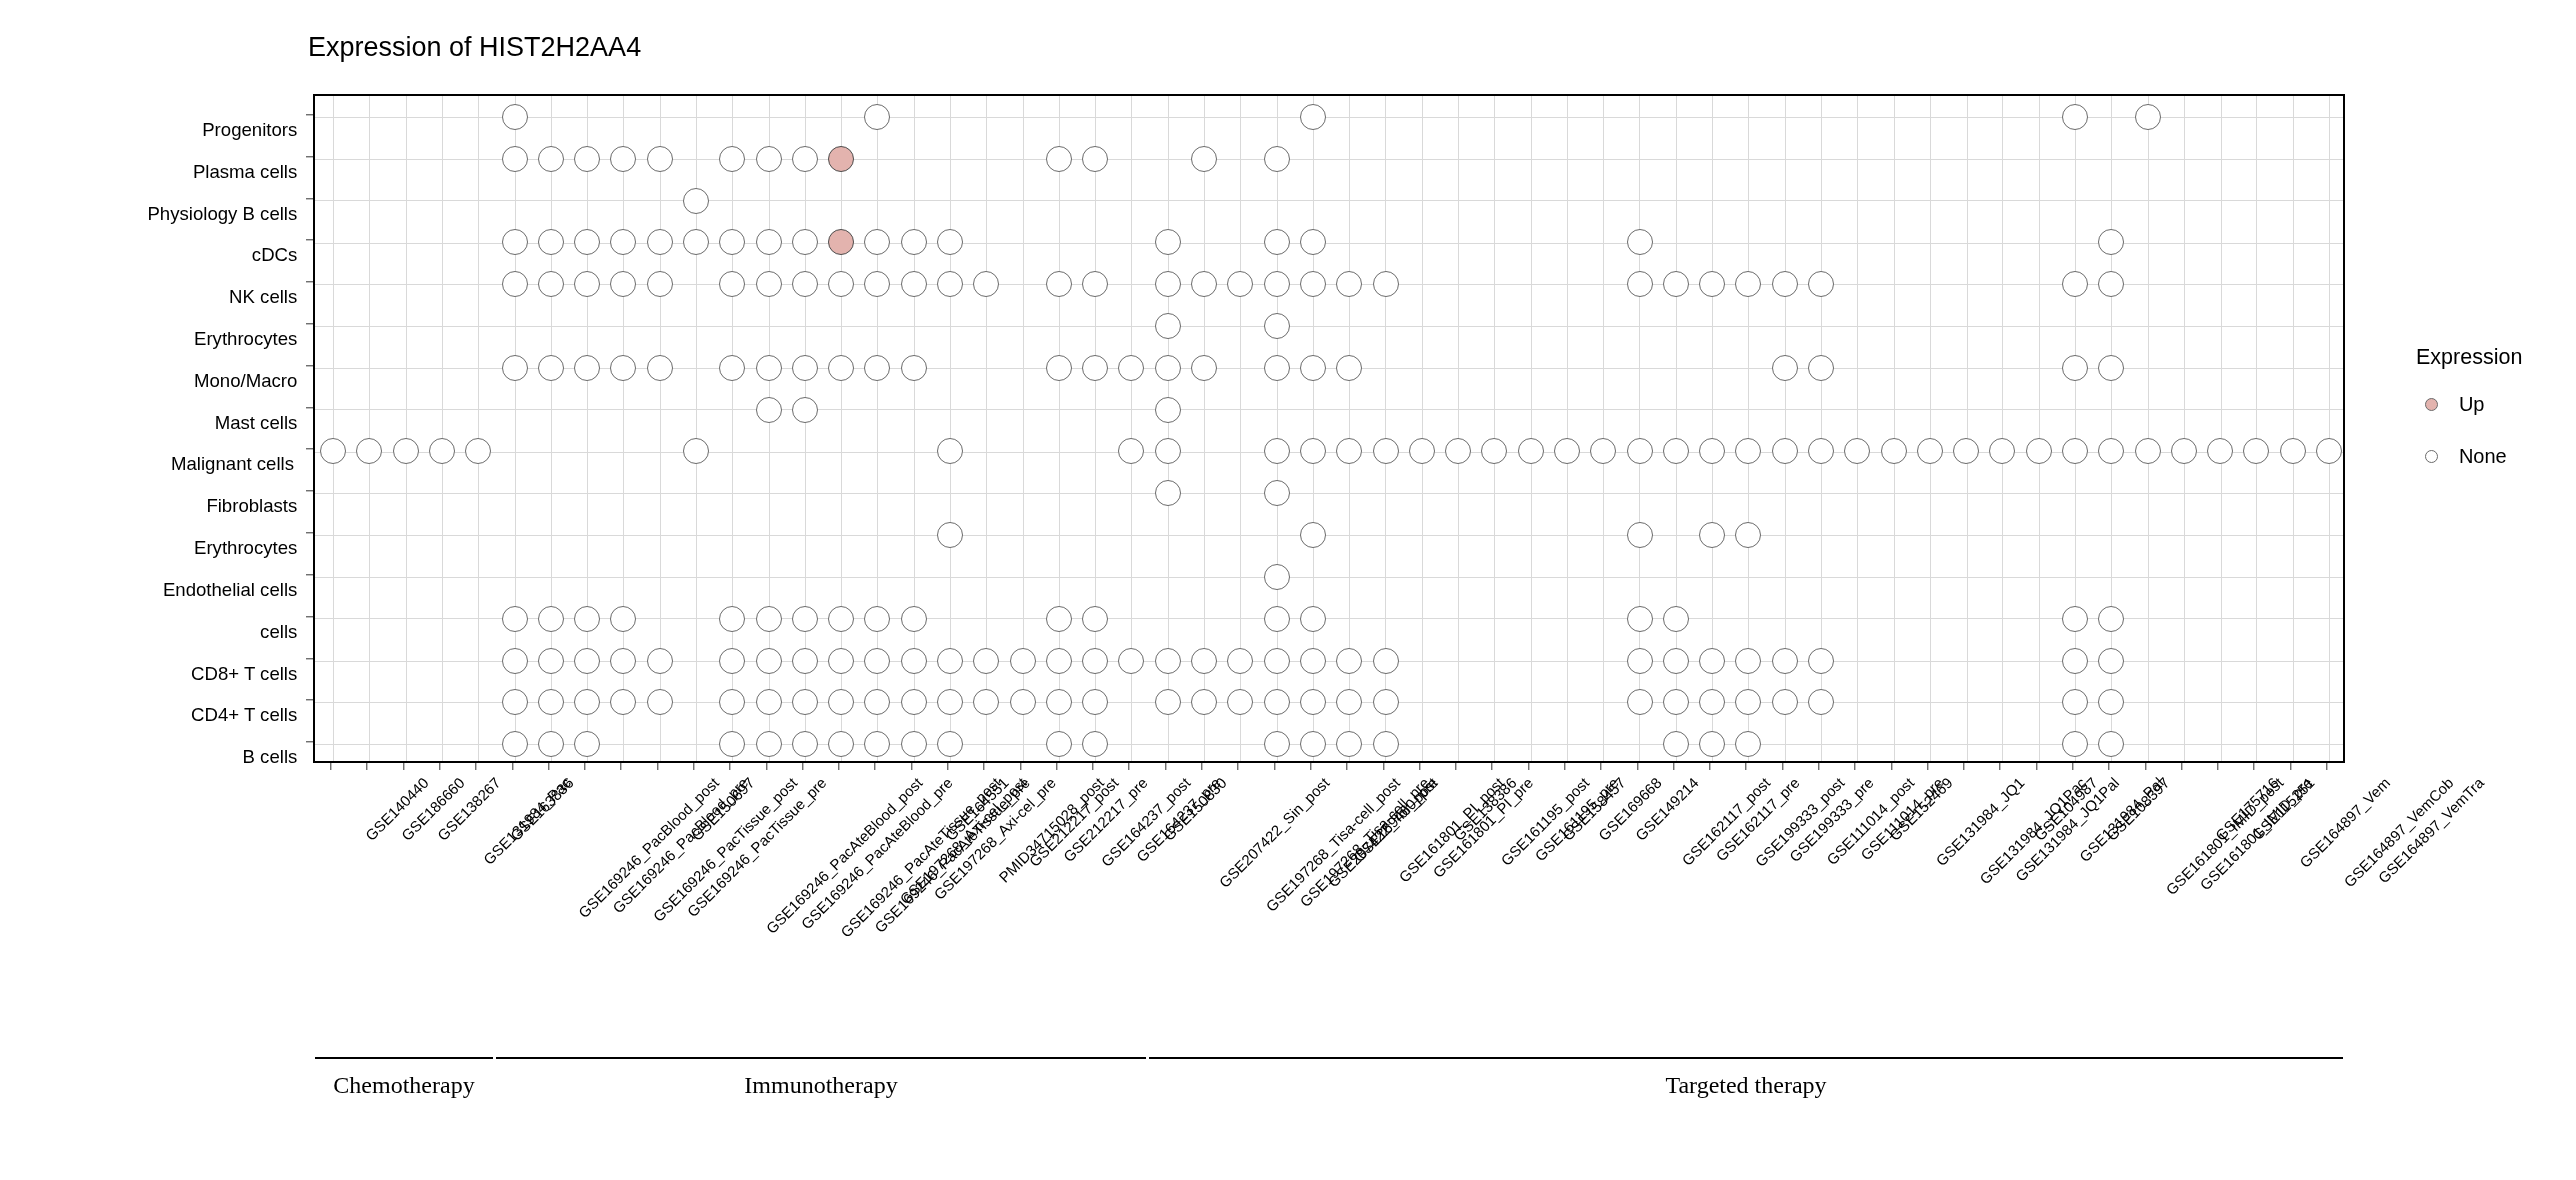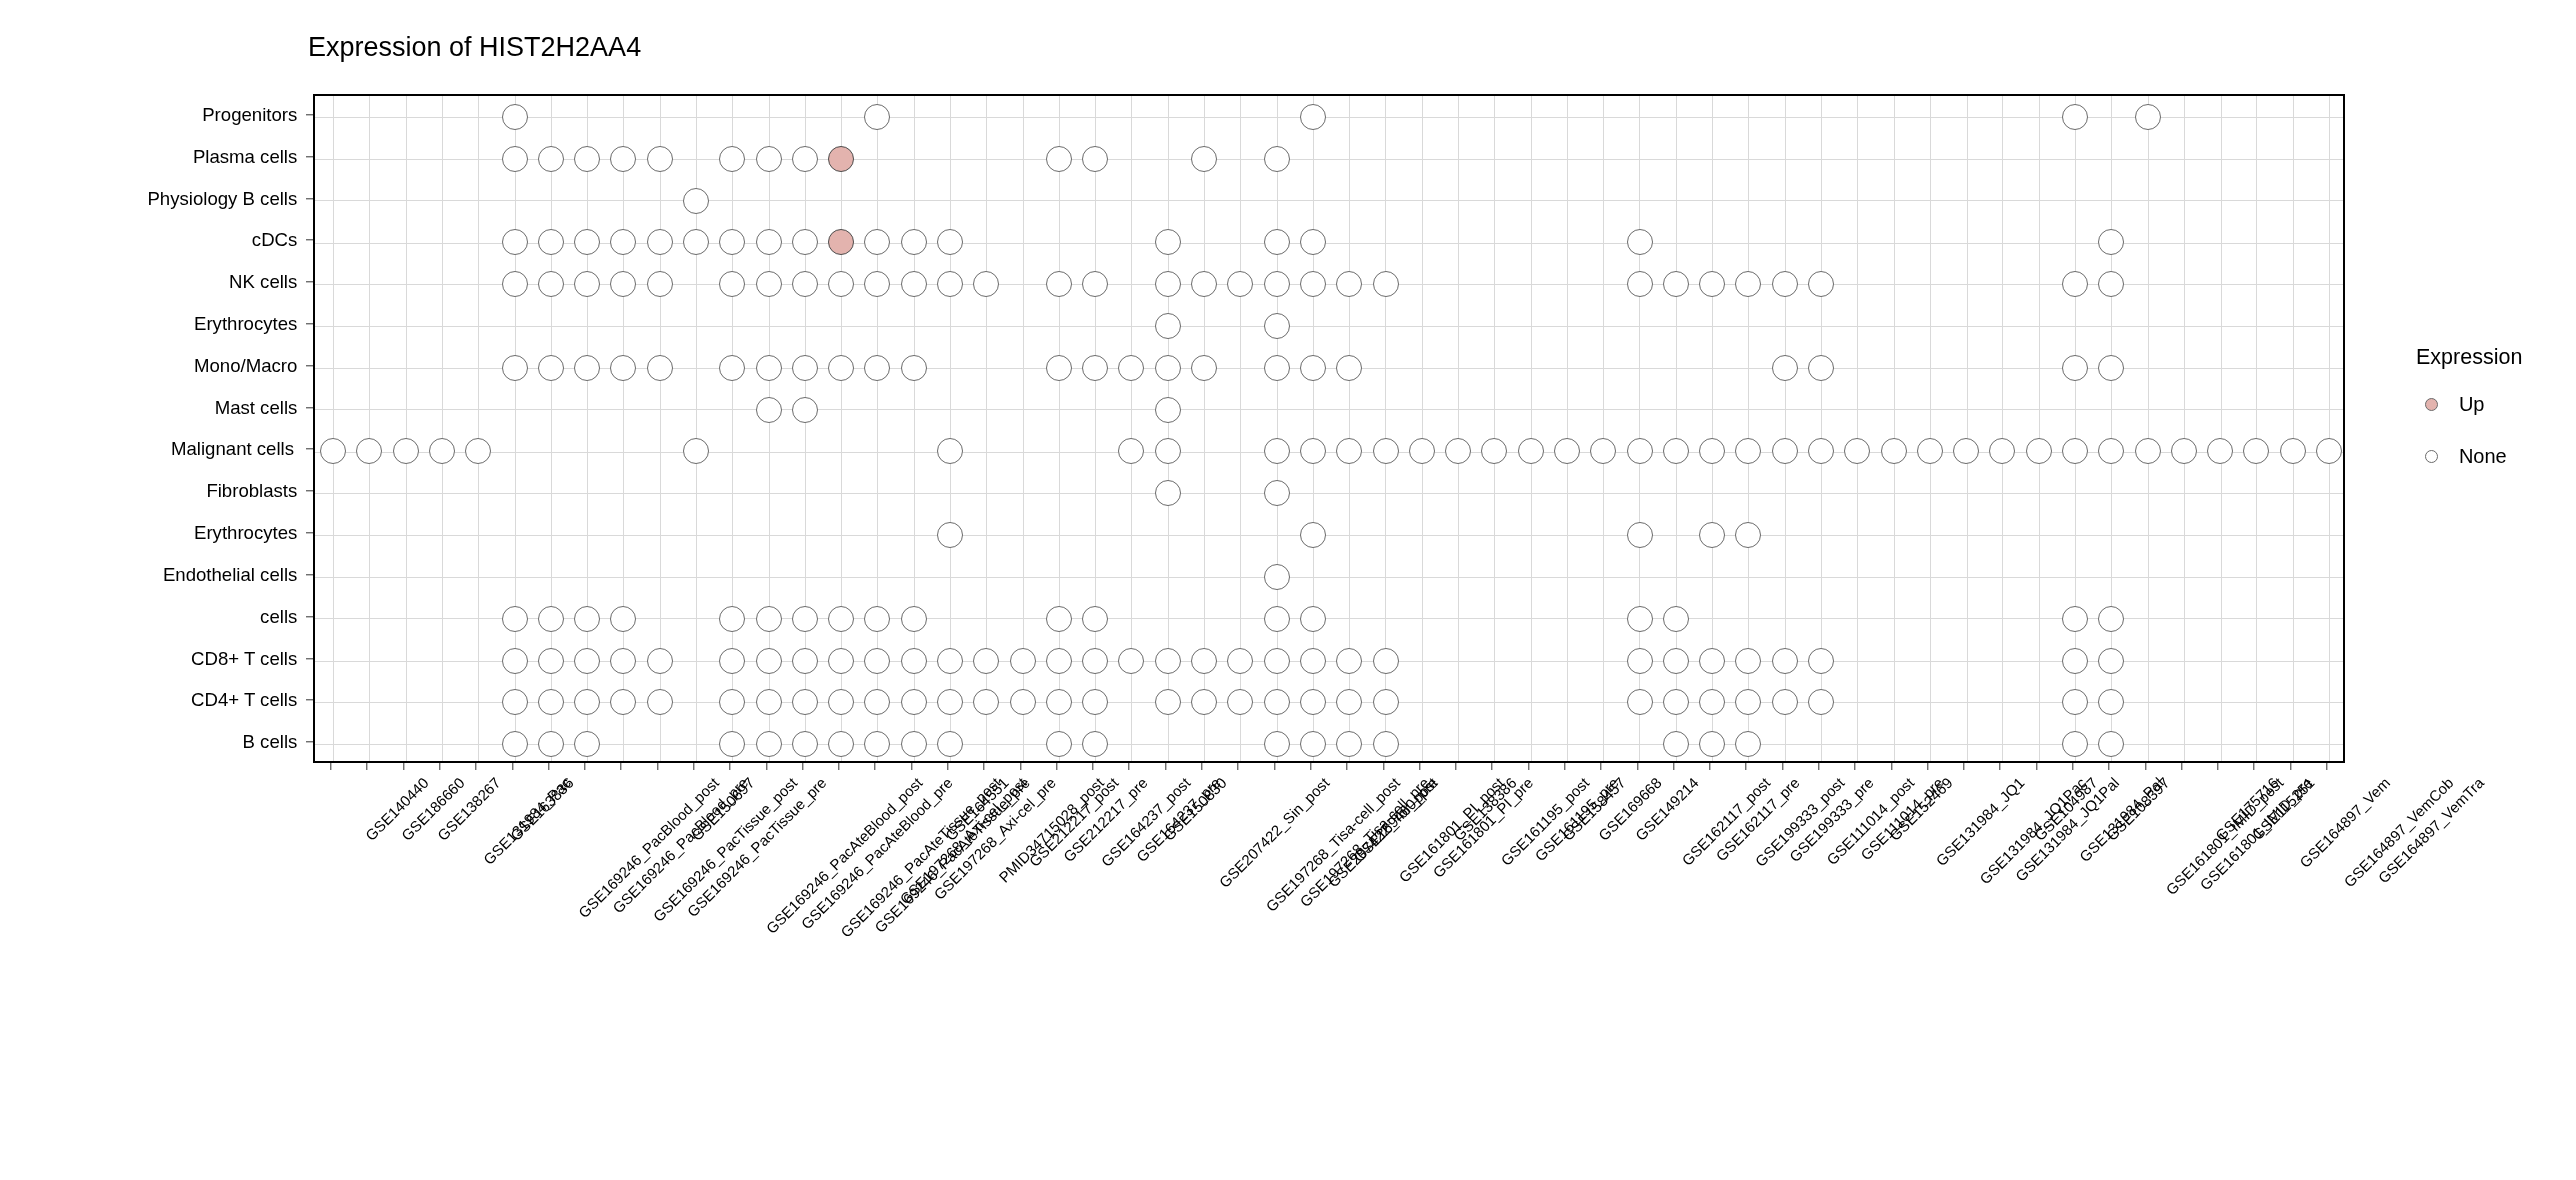--- a/index.html
+++ b/index.html
@@ -59,20 +59,21 @@
   .dot.up { background: #e3b3ae; border-color: #4d4d4d; }
   
   .ylab {
     position: absolute;
     right: 0;
     text-align: center;
     font-size: 18.6px;
     color: #000000;
     white-space: nowrap;
     transform: translateY(-50%);
+    margin-top: 15px;
   }
   .ytick {
     position: absolute;
     height: 1.4px;
     width: 7.2px;
     background: #333333;
     transform: translateY(-50%);
   }
   .xtick {
     position: absolute;
@@ -609,20 +610,28 @@
       <div class="xlab" style="left: 1875px; top: 11.4px;">GSE175716</div>
       <div class="xtick" style="left: 1905px; top: 0px;"></div>
       <div class="xlab" style="left: 1912px; top: 11.4px;">GSE115251</div>
       <div class="xtick" style="left: 1941px; top: 0px;"></div>
       <div class="xlab" style="left: 1948px; top: 11.4px;">GSE164897_Vem</div>
       <div class="xtick" style="left: 1978px; top: 0px;"></div>
       <div class="xlab" style="left: 1984px; top: 11.4px;">GSE164897_VemCob</div>
       <div class="xtick" style="left: 2014px; top: 0px;"></div>
       <div class="xlab" style="left: 2020px; top: 11.4px;">GSE164897_VemTra</div>
     </div>
+  <div id="groups" style="position: absolute; left: 313px; top: 1000px; width: 2032px; height: 100px;">
+      <div class="grp-bar" style="left: 1.8px; width: 178px; top: 57px;"></div>
+      <div class="grp-label" style="left: 91px; top: 72px;">Chemotherapy</div>
+      <div class="grp-bar" style="left: 183px; width: 650px; top: 57px;"></div>
+      <div class="grp-label" style="left: 508px; top: 72px;">Immunotherapy</div>
+      <div class="grp-bar" style="left: 836px; width: 1194px; top: 57px;"></div>
+      <div class="grp-label" style="left: 1433px; top: 72px;">Targeted therapy</div>
+    </div>
 
   <div id="legend" style="position: absolute; left: 2416px; top: 345px; width: 301px; height: 186px;">
     <div class="legend-title" style="left: 0px; top: 0px;">Expression</div>
     <div id="legend-items">
         <div class="legend-row" style="left: 0px; top: 44px;">
           <div class="legend-key">
             <div class="legend-dot" style="background: rgb(227, 179, 174);"></div>
           </div>
           <div class="legend-label">Up</div>
         </div>

